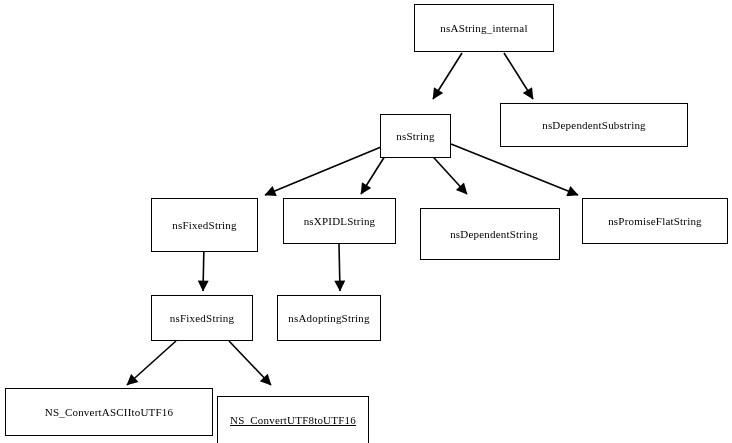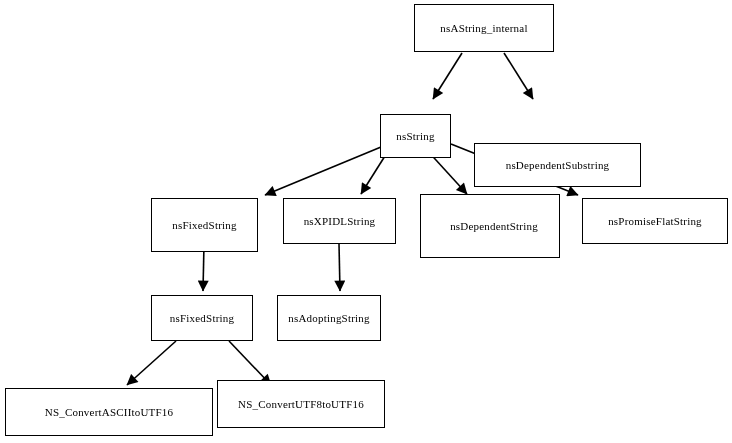--- a/index.html
+++ b/index.html
@@ -31,29 +31,29 @@
     align-items: center;
     justify-content: center;
     font-size: 11px;
     color: #000000;
     white-space: nowrap;
     letter-spacing: 0.2px;
   }
   
   .n0  { left: 414px; top: 4px;   width: 140px; height: 48px; }
   .n1  { left: 380px; top: 103px; width: 71px;  height: 44px; margin-top: 11px; }
-  .n2  { left: 474px; top: 103px; width: 167px; height: 44px; margin-top: 40px; }
+  .n2  { left: 500px; top: 103px; width: 188px; height: 44px; }
   .n3  { left: 151px; top: 198px; width: 107px; height: 54px; }
   .n4  { left: 283px; top: 198px; width: 113px; height: 46px; }
-  .n5  { left: 420px; top: 194px; width: 140px; height: 64px; padding-left: 8px; }
+  .n5  { left: 420px; top: 208px; width: 140px; height: 52px; padding-left: 8px; }
   .n6  { left: 582px; top: 198px; width: 146px; height: 46px; }
   .n7  { left: 151px; top: 295px; width: 102px; height: 46px; }
   .n8  { left: 277px; top: 295px; width: 104px; height: 46px; }
   .n9  { left: 5px;   top: 388px; width: 208px; height: 48px; }
-  .n10 { left: 217px; top: 380px; width: 168px; height: 48px; }
+  .n10 { left: 217px; top: 396px; width: 152px; height: 48px; text-decoration: underline; }
   .edge-line {
     stroke: #000000;
     stroke-width: 1.6px;
     fill: none;
   }
 </style>
 </head>
 <body>
 
 <div class="canvas">

